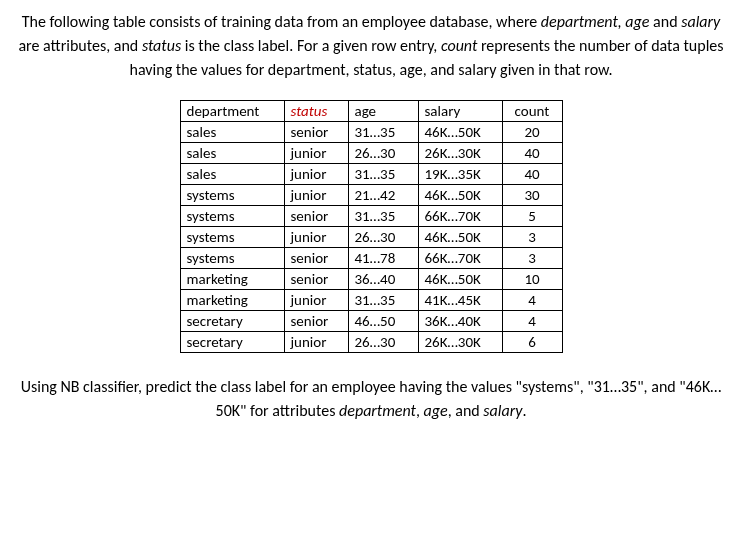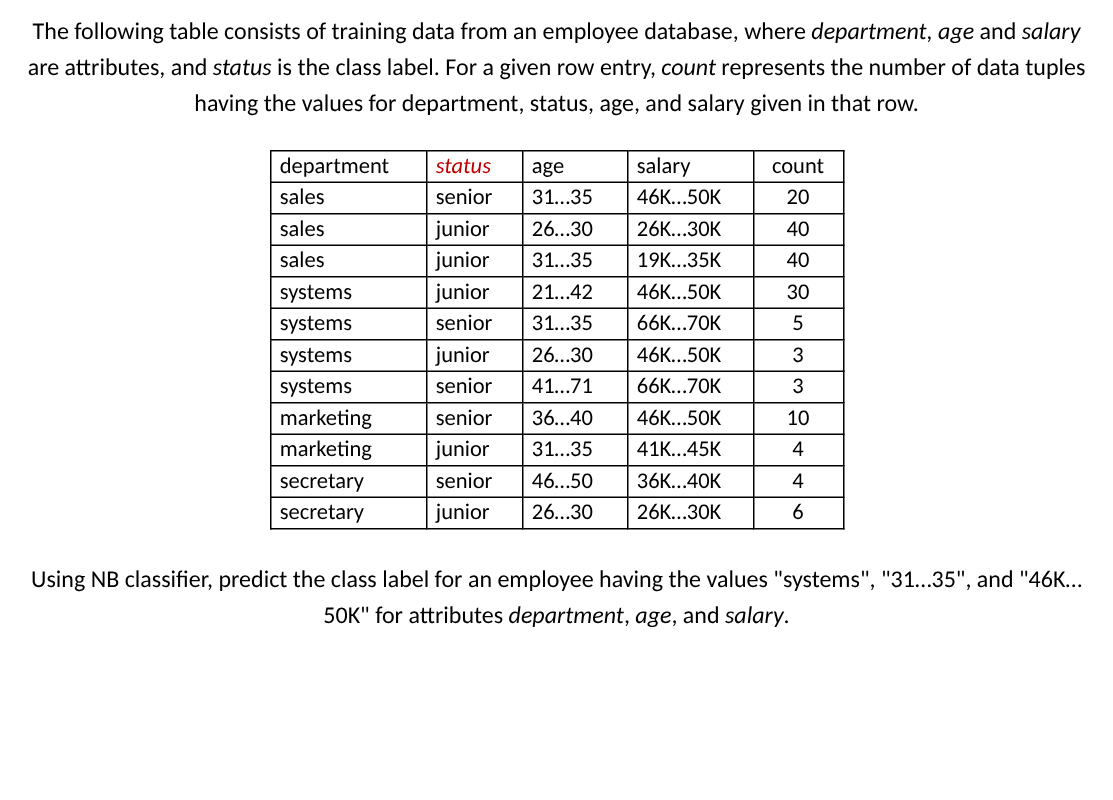--- a/index.html
+++ b/index.html
@@ -108,21 +108,21 @@
     <tr>
       <td class="col-dept">systems</td>
       <td class="col-status">junior</td>
       <td class="col-age">26…30</td>
       <td class="col-salary">46K…50K</td>
       <td class="col-count">3</td>
     </tr>
     <tr>
       <td class="col-dept">systems</td>
       <td class="col-status">senior</td>
-      <td class="col-age">41…71</td>
+      <td class="col-age">41…78</td>
       <td class="col-salary">66K…70K</td>
       <td class="col-count">3</td>
     </tr>
     <tr>
       <td class="col-dept">marketing</td>
       <td class="col-status">senior</td>
       <td class="col-age">36…40</td>
       <td class="col-salary">46K…50K</td>
       <td class="col-count">10</td>
     </tr>

